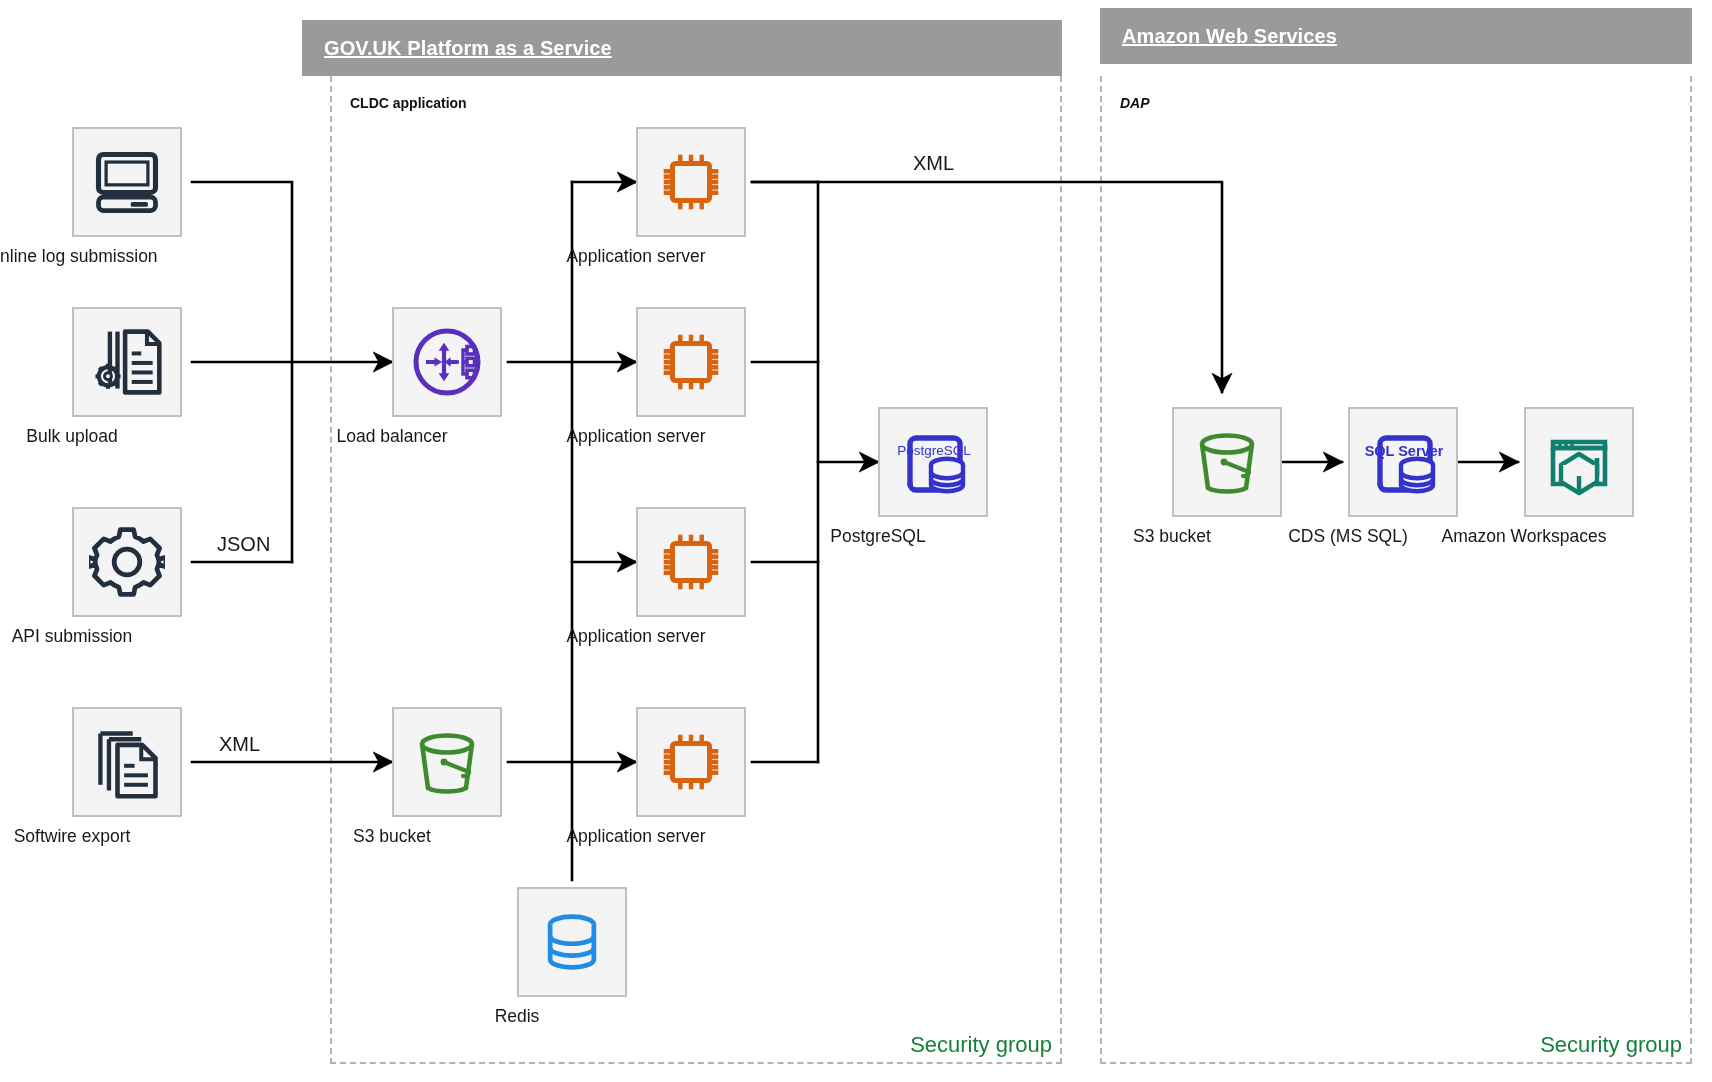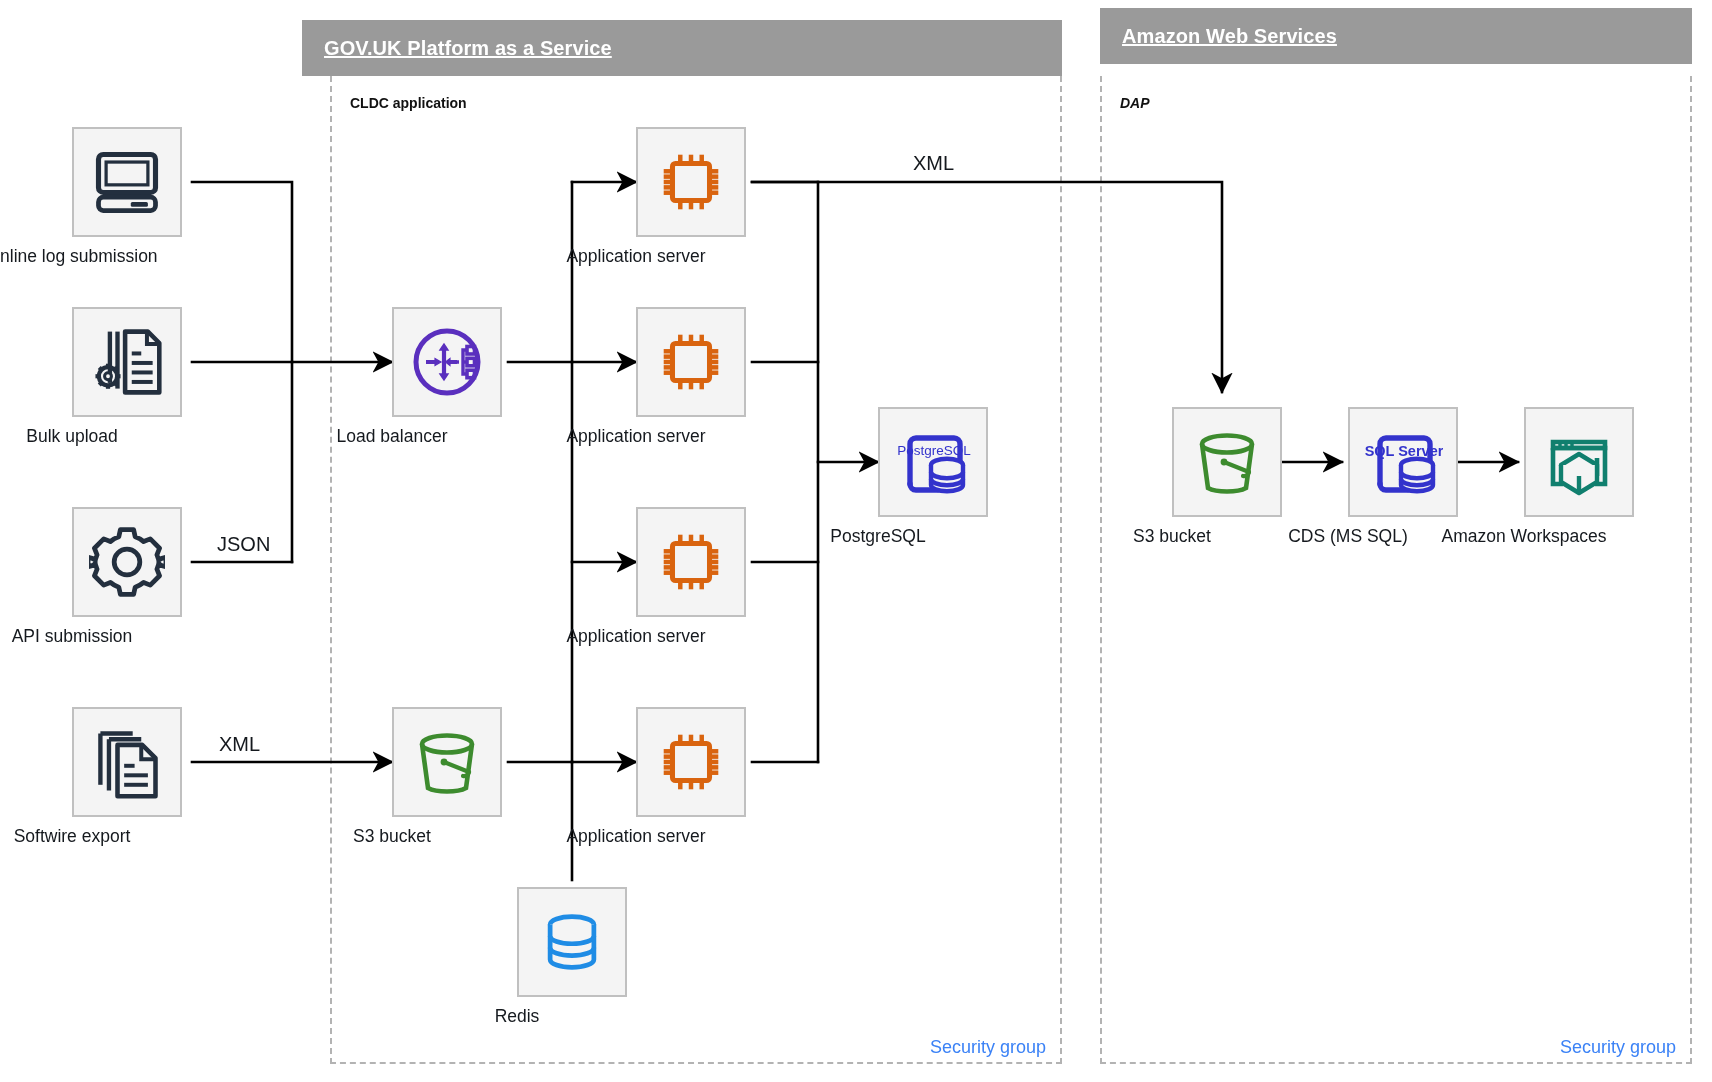--- a/index.html
+++ b/index.html
@@ -36,24 +36,24 @@
   }
   .secgroup {
     position: absolute;
     border: 2px dashed #b3b3b3;
     border-top: none;
     box-sizing: border-box;
     background: transparent;
   }
   .secgroup-label {
     position: absolute;
-    right: 14px;
+    right: 8px;
     bottom: 4px;
-    color: #3b82f6;
-    font-size: 18px;
+    color: #15803d;
+    font-size: 22px;
   }
   .subgroup-title {
     position: absolute;
     font-weight: bold;
     font-size: 14px;
     color: #111111;
   }
 
   
   .node {

